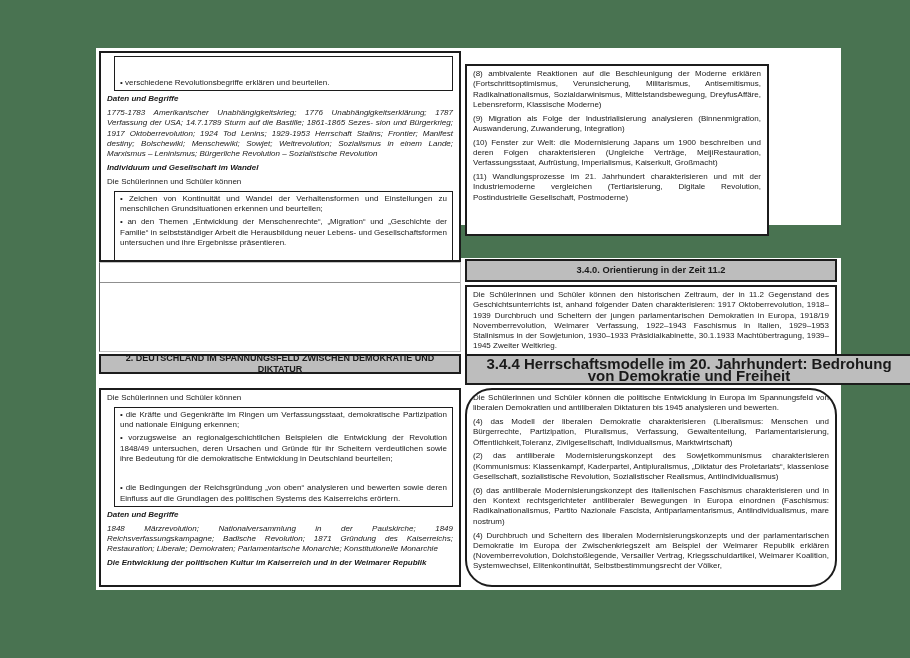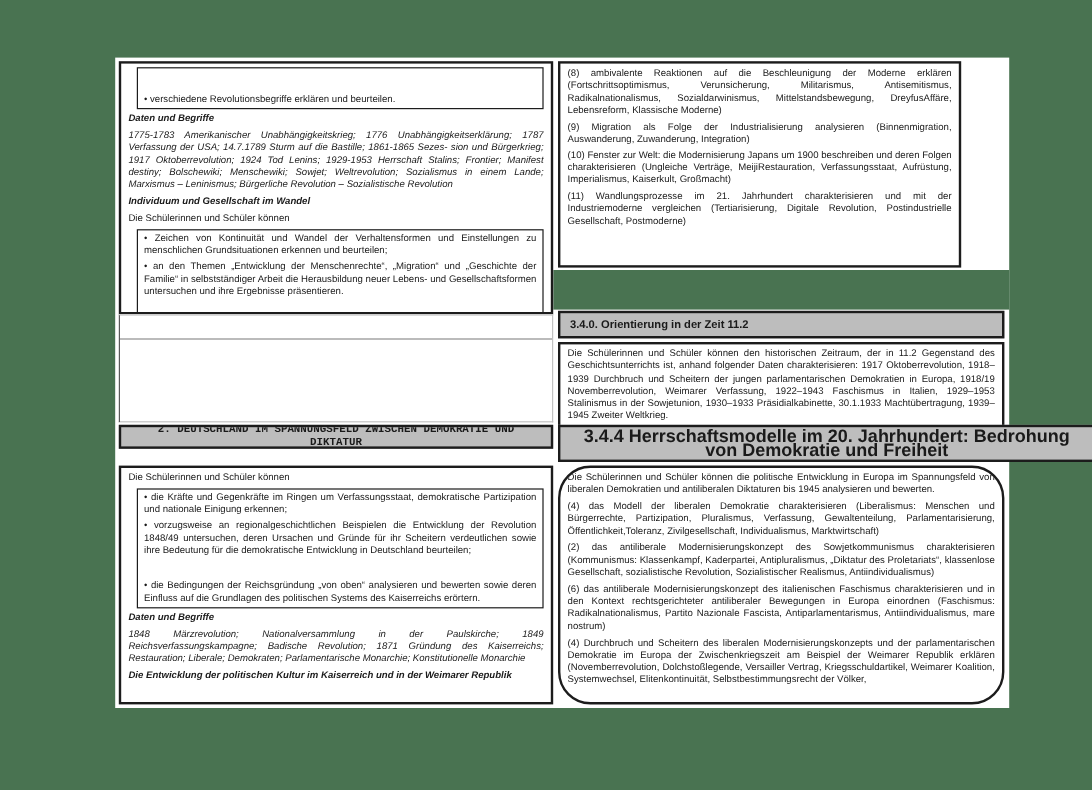--- a/index.html
+++ b/index.html
@@ -11,31 +11,31 @@
        padding:3px 6px 2px 6px;font-size:8px;line-height:10.3px;text-align:justify;overflow:hidden;}
   .box p{margin:0 0 3.5px 0;}
   .box p:last-child{margin-bottom:0;}
   .bi{font-weight:bold;font-style:italic;}
   .it{font-style:italic;}
   .inner-box{border:1.4px solid #1c1c1c;margin:0 0 3px 7px;padding:2px 5px;}
   .inner-box p{margin:0 0 3px 0;}
   .inner-box p:last-child{margin-bottom:0;margin-top:19px;}
 
   .box-tl{left:99px;top:51px;width:362px;height:211px;}
-  .box-tr{left:465px;top:51px;width:336px;height:172px;border-width:2.4px;}
+  .box-tr{left:465px;top:64px;width:304px;height:172px;border-width:2.4px;}
 
   .mid-left{position:absolute;left:99px;top:262px;width:362px;height:90px;box-sizing:border-box;
             background:#fff;border:1px solid #c2c2c2;border-left:1.6px solid #5a5a5a;}
   .mid-left .divider{height:19px;border-bottom:1.5px solid #8f8f8f;}
 
-  .header-cell{display:flex;align-items:center;justify-content:flex-start;text-align:center;
+  .header-cell{display:flex;align-items:center;justify-content:center;text-align:center;
                font-weight:bold;background:#bdbdbd;padding:2px 8px;}
   .box-or-head{left:465px;top:259px;width:372px;height:23px;font-size:9.3px;line-height:11px;}
   .box-or-body{left:465px;top:285px;width:372px;height:87px;}
-  .box-sec-left{left:99px;top:354px;width:362px;height:20px;font-size:9px;line-height:11.5px;font-family:Liberation Mono, monospace;}
+  .box-sec-left{left:99px;top:354px;width:362px;height:20px;font-size:9px;line-height:11.5px;}
   .box-sec-right{left:465px;top:354px;width:448px;height:31px;font-size:15px;line-height:11.5px;}
 
   .box-bl{left:99px;top:388px;width:362px;height:199px;}
   .box-br{left:465px;top:388px;width:372px;height:199px;border-radius:27px;}
 </style>
 </head>
 <body>
 
 <div class="canvas">
 

